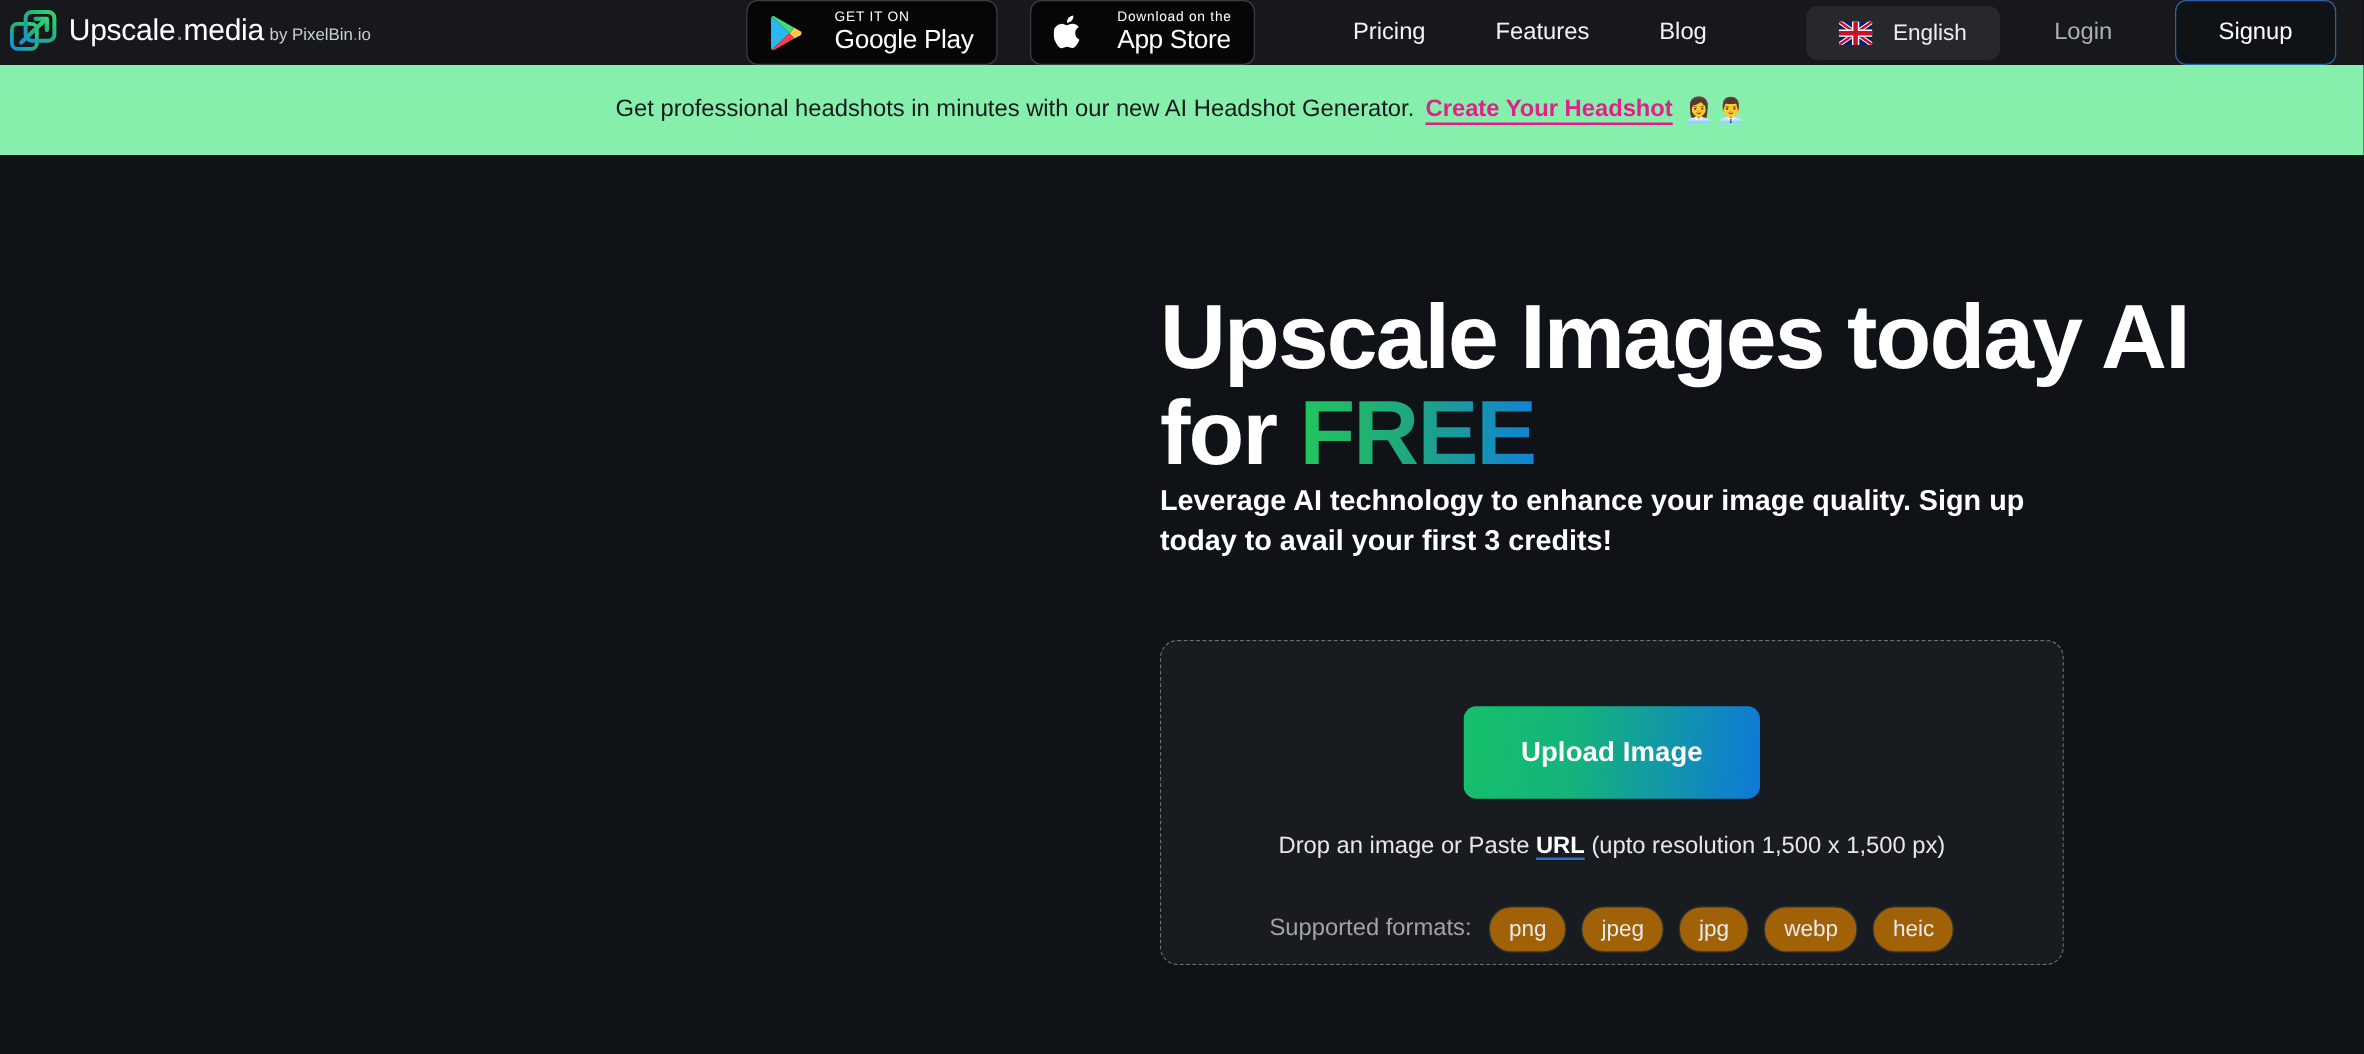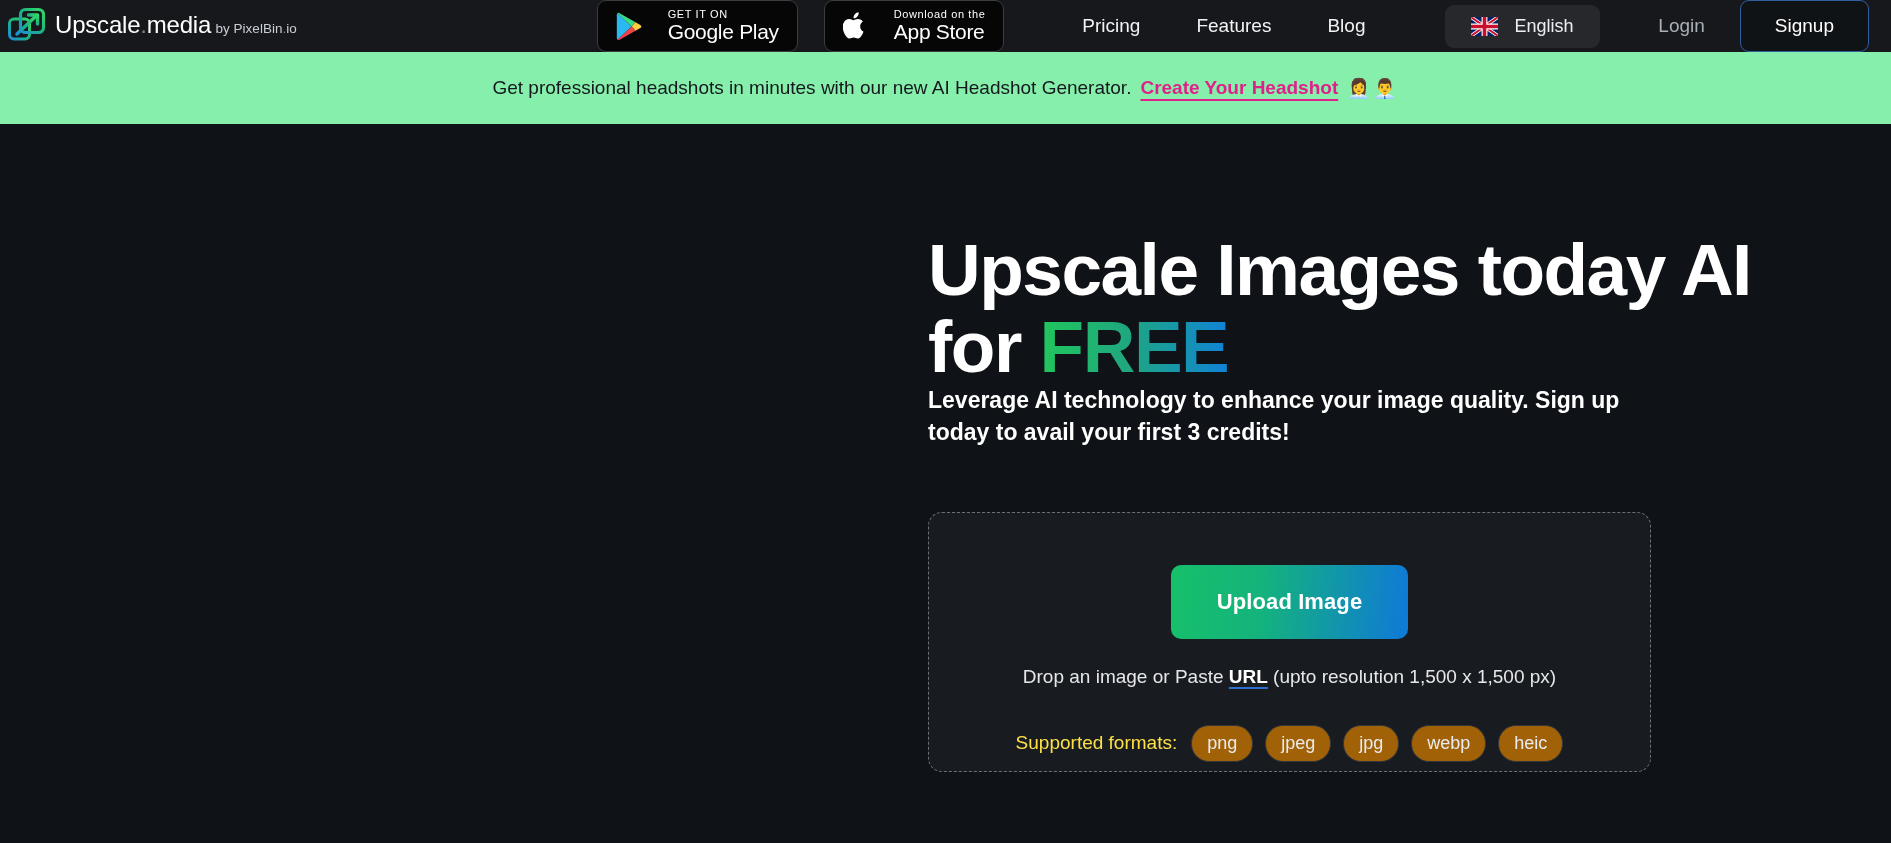--- a/index.html
+++ b/index.html
@@ -129,21 +129,21 @@
     width: 27px; height: 19px;
     flex-shrink: 0;
     border-radius: 2px;
     overflow: hidden;
   }
   .lang-label { font-size: 18px; color: #eceef1; white-space: nowrap; }
 
   .header-right {
     display: flex;
     align-items: center;
-    gap: 9px;
+    gap: 24px;
     margin-left: auto;
   }
   .login-btn {
     font-size: 19px;
     color: #aab0b8;
     padding: 10px 26px;
     cursor: pointer;
     background: none;
     border: none;
     font-family: inherit;
@@ -259,21 +259,21 @@
     text-underline-offset: 4px;
     cursor: pointer;
   }
 
   .formats-row {
     margin-top: 37px;
     display: flex;
     align-items: center;
     gap: 12px;
   }
-  .formats-label { font-size: 19px; color: #fde047; margin-right: 2px; }
+  .formats-label { font-size: 19px; color: #a3a3a3; margin-right: 2px; }
   .format-chip {
     background: #a16207;
     border: 1px solid #32363b;
     border-radius: 18px;
     padding: 7px 15px;
     font-size: 18px;
     color: #e9ebee;
   }
 </style>
 </head>

